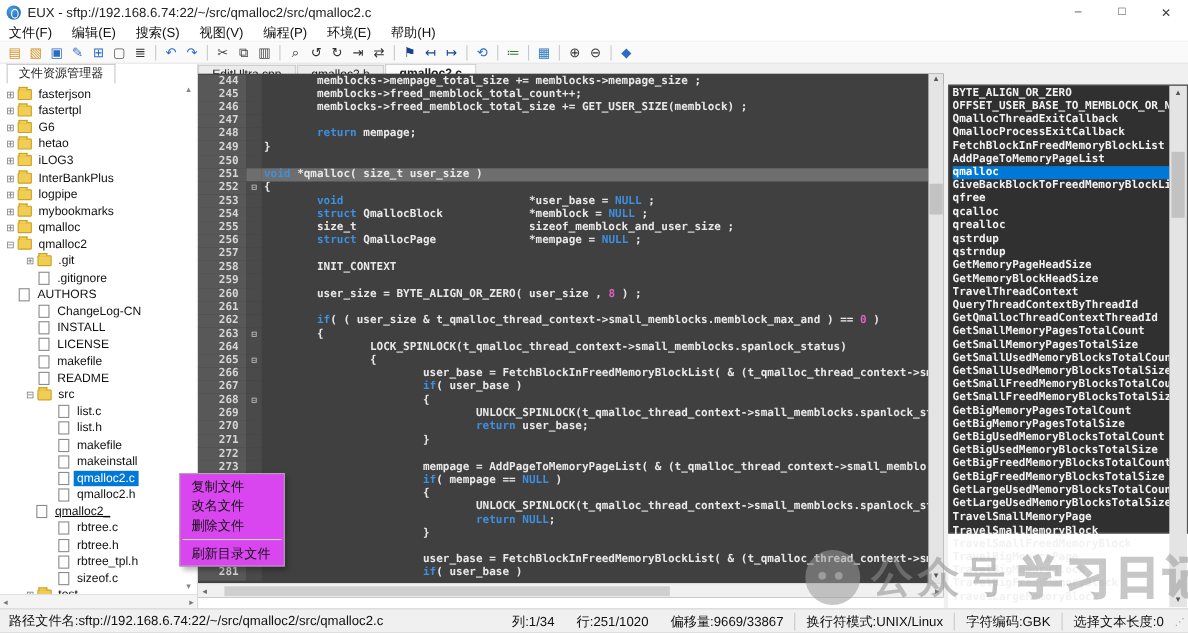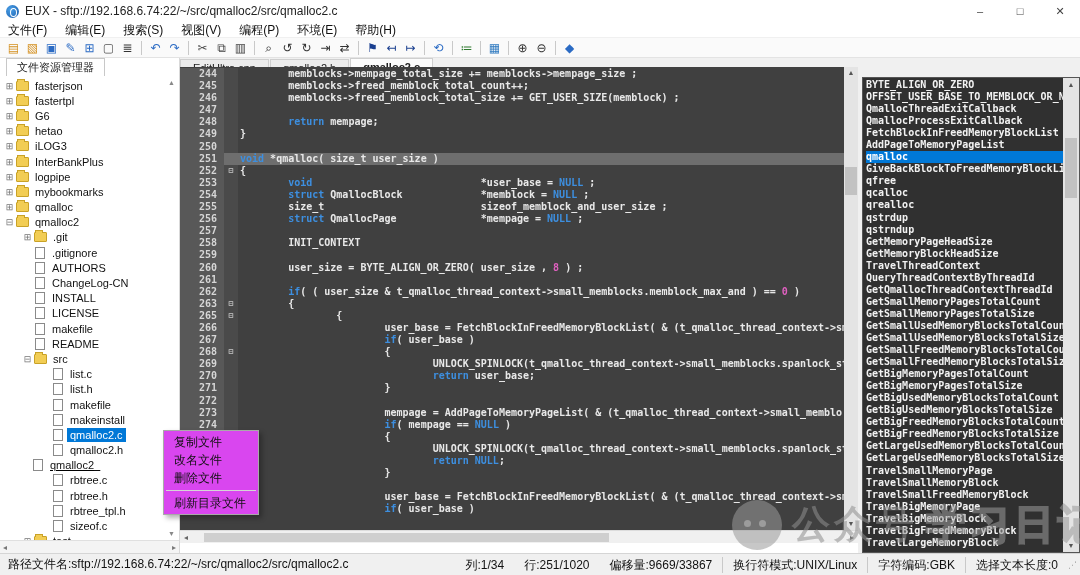--- a/index.html
+++ b/index.html
@@ -83,21 +83,21 @@
   #code-hscroll { position:absolute; left:0; bottom:0; width:678px; height:13px; background:#f0f0f0;
             border-top:1px solid #dcdcdc; display:flex; align-items:center; font-size:8px; color:#666; }
   #ch-thumb { height:9px; width:405px; background:#cfcfcf; margin-left:12px; }
   #code-hscroll .arr { width:12px; text-align:center; }
   #code-hscroll .arr.right { margin-left:auto; }
 
   
   #gap-col { position:absolute; left:858px; top:77px; width:4px; height:476px; background:#f0f0f0; }
 
   
-  #funcpanel { position:absolute; left:862px; top:77px; width:218px; height:476px; background:#303030;
+  #funcpanel { position:absolute; left:862px; top:77px; width:218px; height:408px; background:#303030;
                border:1px solid #555; }
   #funclist { position:absolute; left:0; top:0; width:200px; height:474px; overflow:hidden; padding:1px 0 0 3px; }
   .fn { height:12.05px; font-family:"DejaVu Sans Mono", monospace; font-size:10px; font-weight:700;
         color:#f2f2f2; white-space:pre; overflow:hidden; line-height:12.05px; }
   .fn.sel { background:#0078d7; color:#fff; }
   #fp-scroll { position:absolute; right:0; top:0; width:16px; height:474px; background:#e4e4e4; }
   #fp-scroll .arr { width:16px; height:13px; font-size:7px; color:#555; text-align:center; line-height:13px; }
   #fp-thumb { position:absolute; left:2px; top:60px; width:12px; height:60px; background:#c2c2c2; }
 
   
@@ -267,21 +267,21 @@
         <div class="tree-row" style="padding-left: 22px;">
           <span class="tw t-exp">⊞</span>
           <span class="tw t-folder"></span>
           <span class="t-label">.git</span>
         </div>
         <div class="tree-row" style="padding-left: 22px;">
           <span class="tw t-exp"></span>
           <span class="tw t-file"></span>
           <span class="t-label">.gitignore</span>
         </div>
-        <div class="tree-row" style="padding-left: 22px;">
+        <div class="tree-row" style="padding-left: 4px;">
           <span class="tw t-exp"></span>
           <span class="tw t-file"></span>
           <span class="t-label">AUTHORS</span>
         </div>
         <div class="tree-row" style="padding-left: 22px;">
           <span class="tw t-exp"></span>
           <span class="tw t-file"></span>
           <span class="t-label">ChangeLog-CN</span>
         </div>
         <div class="tree-row" style="padding-left: 22px;">
@@ -401,20 +401,21 @@
         <div class="cl"><span class="ln">254</span><span class="fd"></span><span class="ct"><span>        </span><span class="k">struct</span><span> QmallocBlock             *memblock = </span><span class="k">NULL</span><span> ;</span></span></div>
         <div class="cl"><span class="ln">255</span><span class="fd"></span><span class="ct"><span>        size_t                          sizeof_memblock_and_user_size ;</span></span></div>
         <div class="cl"><span class="ln">256</span><span class="fd"></span><span class="ct"><span>        </span><span class="k">struct</span><span> QmallocPage              *mempage = </span><span class="k">NULL</span><span> ;</span></span></div>
         <div class="cl"><span class="ln">257</span><span class="fd"></span><span class="ct"></span></div>
         <div class="cl"><span class="ln">258</span><span class="fd"></span><span class="ct"><span>        INIT_CONTEXT</span></span></div>
         <div class="cl"><span class="ln">259</span><span class="fd"></span><span class="ct"></span></div>
         <div class="cl"><span class="ln">260</span><span class="fd"></span><span class="ct"><span>        user_size = BYTE_ALIGN_OR_ZERO( user_size , </span><span class="m">8</span><span> ) ;</span></span></div>
         <div class="cl"><span class="ln">261</span><span class="fd"></span><span class="ct"></span></div>
         <div class="cl"><span class="ln">262</span><span class="fd"></span><span class="ct"><span>        </span><span class="k">if</span><span>( ( user_size &amp; t_qmalloc_thread_context-&gt;small_memblocks.memblock_max_and ) == </span><span class="m">0</span><span> )</span></span></div>
         <div class="cl"><span class="ln">263</span><span class="fd">⊟</span><span class="ct"><span>        {</span></span></div>
+        <div class="cl"><span class="ln">264</span><span class="fd"></span><span class="ct"><span>                LOCK_SPINLOCK(t_qmalloc_thread_context-&gt;small_memblocks.spanlock_status)</span></span></div>
         <div class="cl"><span class="ln">265</span><span class="fd">⊟</span><span class="ct"><span>                {</span></span></div>
         <div class="cl"><span class="ln">266</span><span class="fd"></span><span class="ct"><span>                        user_base = FetchBlockInFreedMemoryBlockList( &amp; (t_qmalloc_thread_context-&gt;sma</span></span></div>
         <div class="cl"><span class="ln">267</span><span class="fd"></span><span class="ct"><span>                        </span><span class="k">if</span><span>( user_base )</span></span></div>
         <div class="cl"><span class="ln">268</span><span class="fd">⊟</span><span class="ct"><span>                        {</span></span></div>
         <div class="cl"><span class="ln">269</span><span class="fd"></span><span class="ct"><span>                                UNLOCK_SPINLOCK(t_qmalloc_thread_context-&gt;small_memblocks.spanlock_st</span></span></div>
         <div class="cl"><span class="ln">270</span><span class="fd"></span><span class="ct"><span>                                </span><span class="k">return</span><span> user_base;</span></span></div>
         <div class="cl"><span class="ln">271</span><span class="fd"></span><span class="ct"><span>                        }</span></span></div>
         <div class="cl"><span class="ln">272</span><span class="fd"></span><span class="ct"></span></div>
         <div class="cl"><span class="ln">273</span><span class="fd"></span><span class="ct"><span>                        mempage = AddPageToMemoryPageList( &amp; (t_qmalloc_thread_context-&gt;small_memblo</span></span></div>
         <div class="cl"><span class="ln">274</span><span class="fd"></span><span class="ct"><span>                        </span><span class="k">if</span><span>( mempage == </span><span class="k">NULL</span><span> )</span></span></div>

